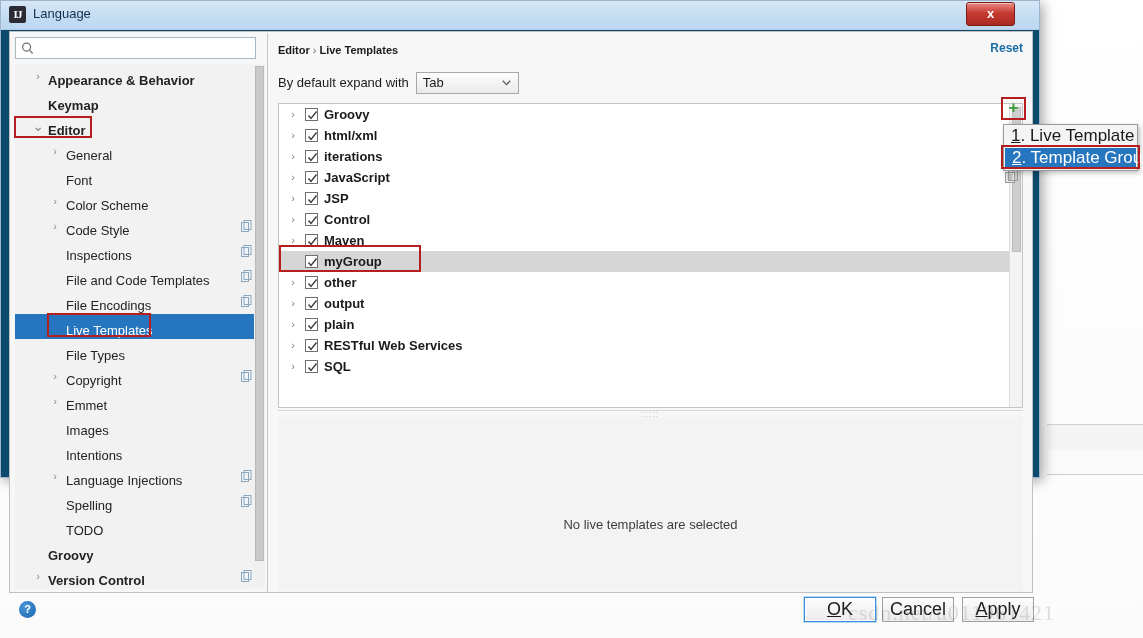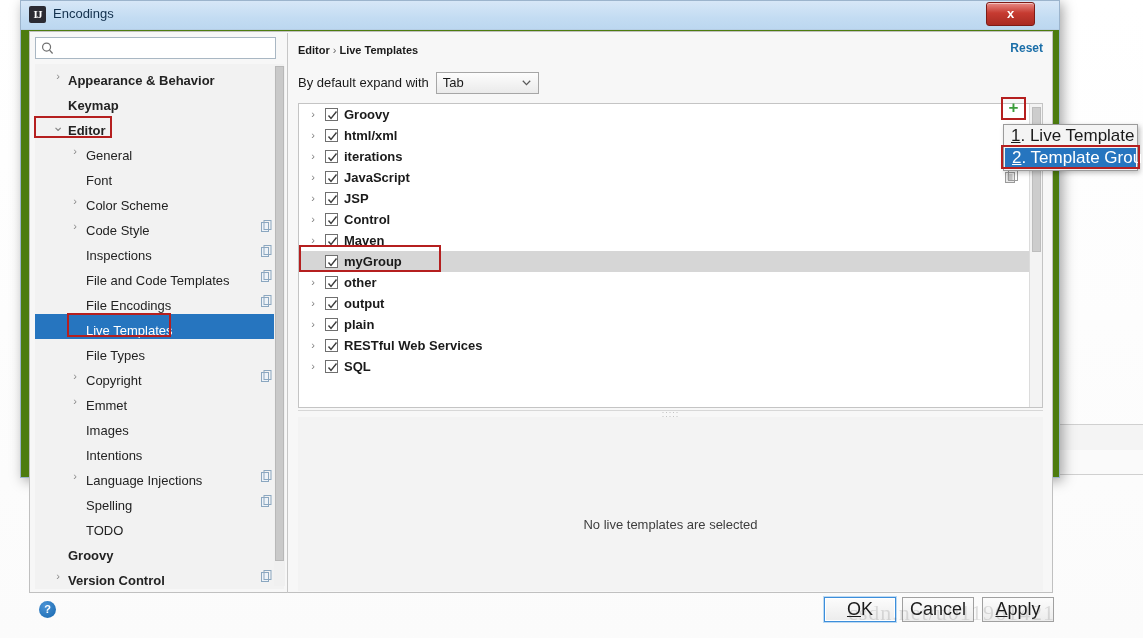--- a/index.html
+++ b/index.html
@@ -20,25 +20,24 @@
     position: absolute; left: 1047px; width: 96px;
     background: #f4f4f4; border-top: 1px solid #d0d0d0; border-bottom: 1px solid #d0d0d0;
   }
   .bg-band1 { top: 424px; height: 26px; }
   .bg-band2 { top: 450px; height: 24px; background:#fafafa; border-top:none; }
 
   
   .dialog {
     position: absolute; left: 0; top: 0;
     width: 1040px; height: 478px;
-    background: #4d7c0f;
+    background: #0c4a6e;
     border: 1px solid #9cb4cc;
     box-shadow: 3px 3px 12px rgba(0,0,0,.35);
     box-sizing: border-box;
-    margin-left: 20px;
   }
   .titlebar {
     position: absolute; left: 0; top: 0; right: 0; height: 28px;
     background: linear-gradient(#d7e7f7, #c3dcf2 60%, #bcd7f0);
     border-bottom: 1px solid #b5cde4;
   }
   .title-icon {
     position: absolute; left: 8px; top: 5px; width: 17px; height: 17px;
     background: #2b2b33; border-radius: 2px;
     color: #ffffff; font-size: 11px; font-weight: bold;
@@ -289,21 +288,21 @@
 <div id="root">
 
   <div class="bg-desktop"></div>
   <div class="bg-stripe bg-band1"></div>
   <div class="bg-stripe bg-band2"></div>
 
   <div class="dialog">
 
     <div class="titlebar">
       <div class="title-icon">IJ</div>
-      <div class="title-text">Encodings</div>
+      <div class="title-text">Language</div>
       <div class="btn-close">x</div>
     </div>
 
     <div class="content">
 
       <div class="searchbox">
         <svg class="search-icon" viewBox="0 0 14 16">
           <circle cx="6" cy="6.5" r="4.3" fill="none" stroke="#707070" stroke-width="1.3"></circle>
           <line x1="9.2" y1="9.8" x2="12.5" y2="13.4" stroke="#707070" stroke-width="1.4"></line>
         </svg>

